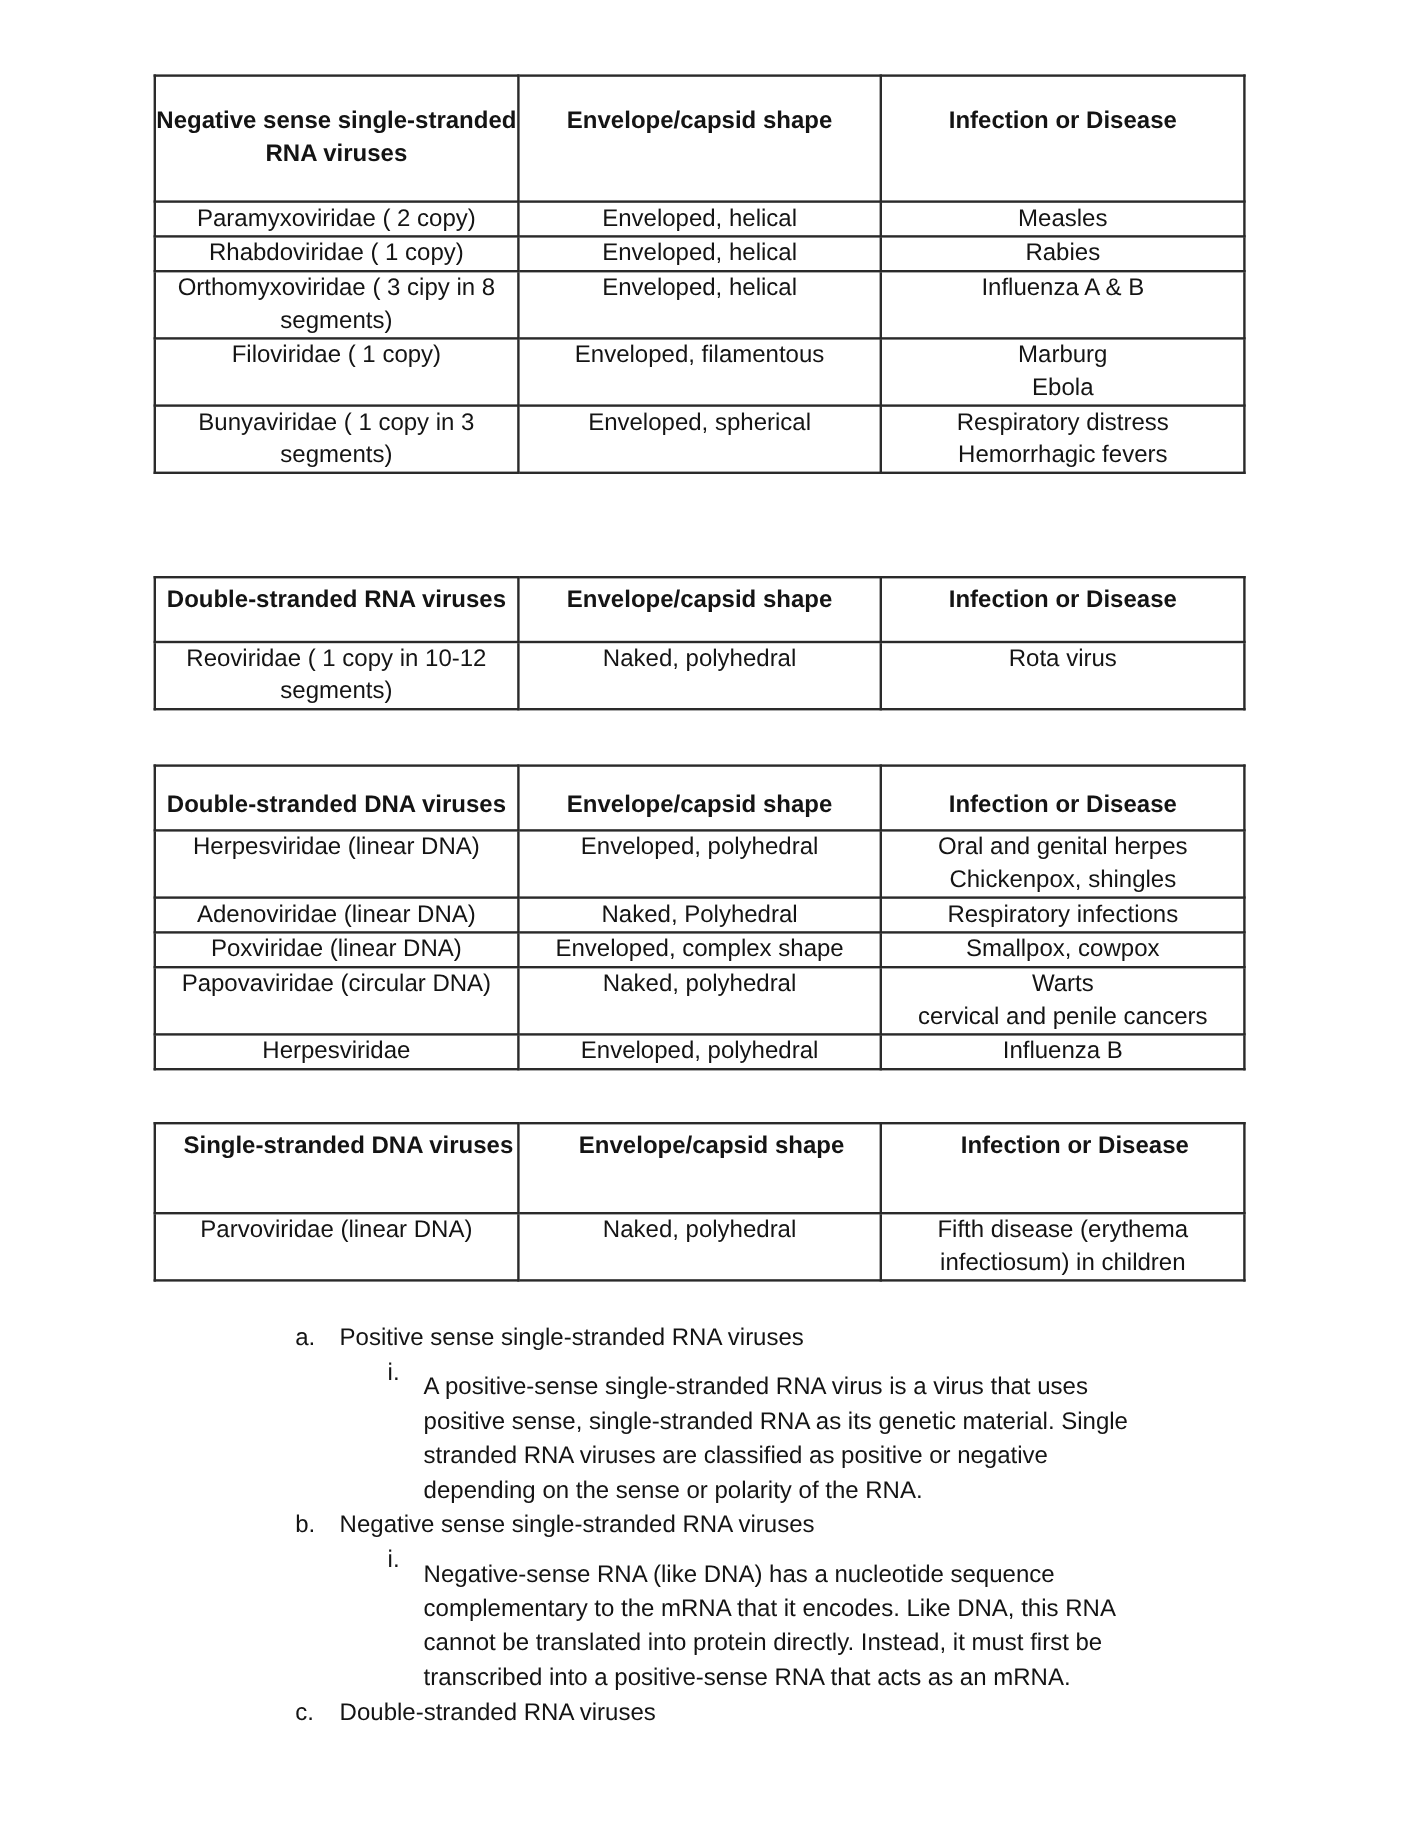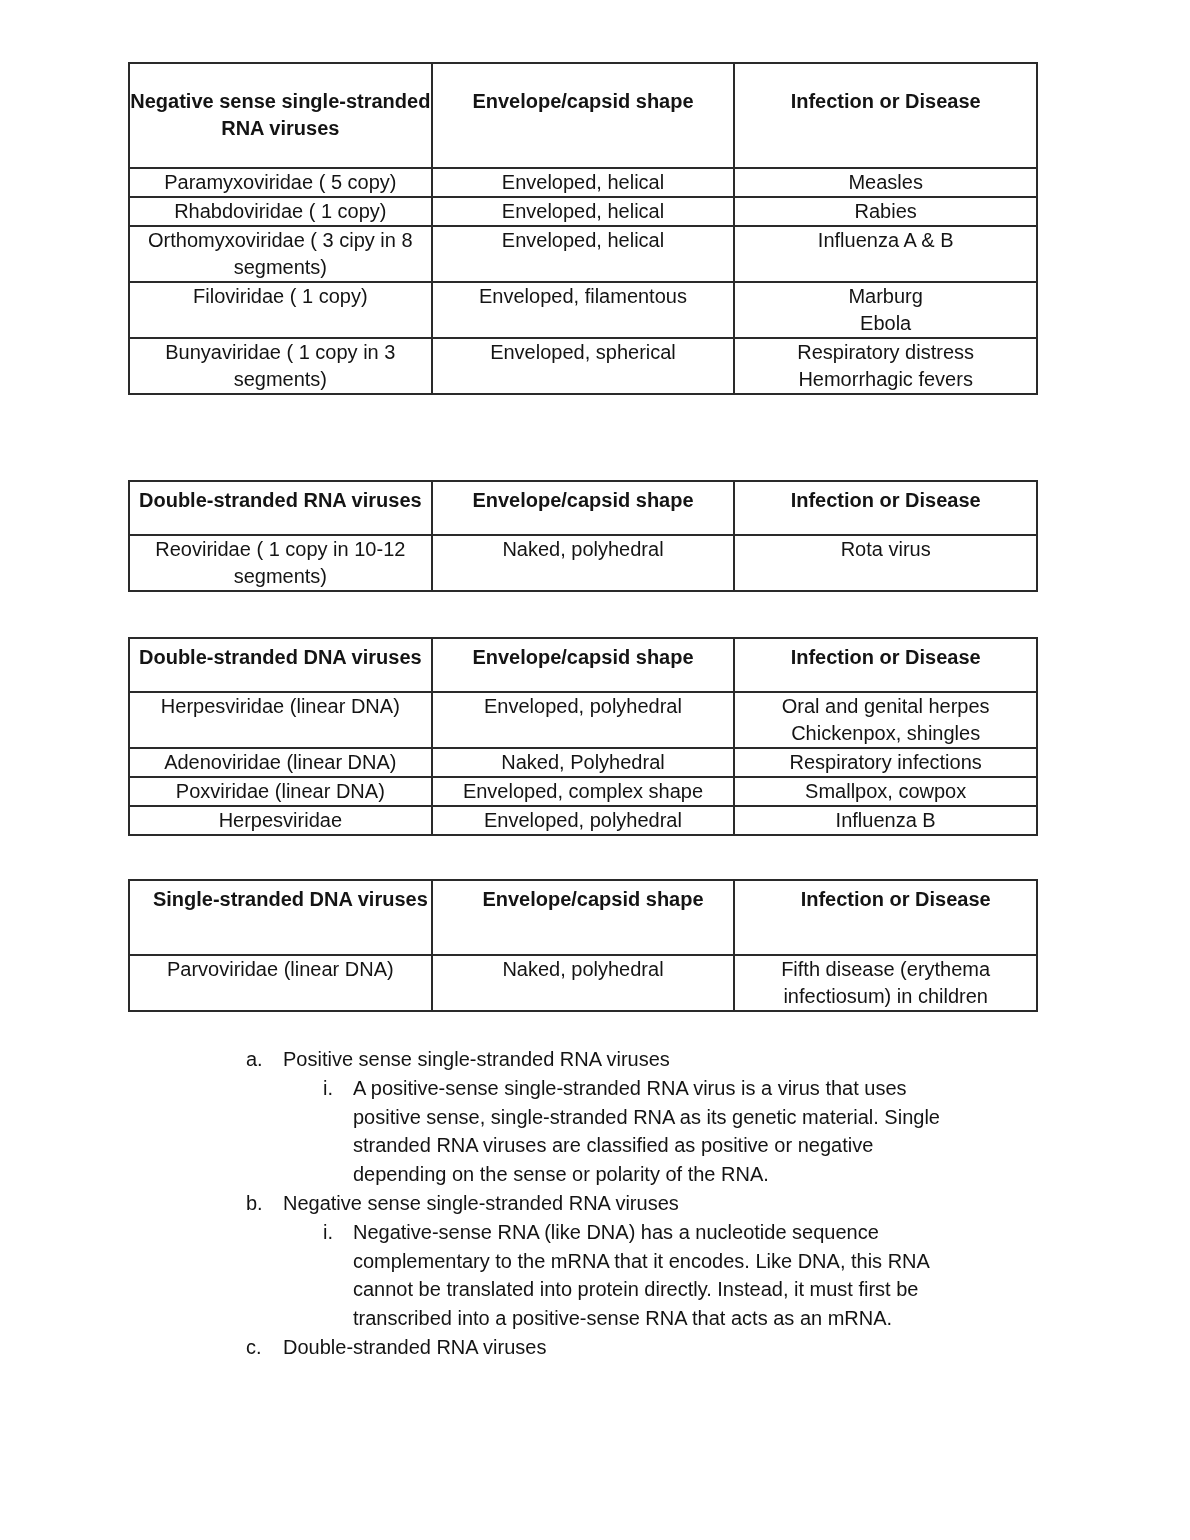--- a/index.html
+++ b/index.html
@@ -24,54 +24,54 @@
   .vtab th, .vtab td {
     border: 2px solid #2a2a2a;
     vertical-align: top;
     padding: 0;
     white-space: pre-line;
     overflow: hidden;
   }
   .vtab th { font-weight: bold; }
   .t1 th { height: 105px; padding-top: 24px; }
   .t2 th { height: 54px;  padding-top: 5px; }
-  .t3 th { height: 54px;  padding-top: 5px; }
+  .t3 th { height: 54px;  padding-top: 19px; }
   .t4 th { height: 75px;  padding-top: 5px; padding-left: 20px; }
   .vtab tr.drow { height: 27px; }
 
   .gap-a { height: 85px; }
   .gap-b { height: 45px; }
   .gap-c { height: 43px; }
 
   .outline { margin-top: 33px; font-size: 20px; line-height: 28.8px; }
   .lvl1 { display: flex; margin-left: 118px; }
   .lvl1 > .marker { width: 37px; flex: none; }
   .lvl2 { display: flex; margin-left: 195px; }
   .lvl2 > .marker { width: 30px; flex: none; }
-  .lvl2 > .otext { width: 705px; }
+  .lvl2 > .otext { width: 705px; margin-top: 12px; }
 </style>
 </head>
 <body>
 
 <div class="page">
 
   <table class="vtab t1">
     <colgroup>
         <col>
         <col>
         <col>
       </colgroup>
     <tbody>
         <tr class="hrow">
       <th>Negative sense single-stranded RNA viruses</th>
       <th>Envelope/capsid shape</th>
       <th>Infection or Disease</th>
     </tr>
     <tr class="drow">
-      <td>Paramyxoviridae ( 5 copy)</td>
+      <td>Paramyxoviridae ( 2 copy)</td>
       <td>Enveloped, helical</td>
       <td>Measles</td>
     </tr>
     <tr class="drow">
       <td>Rhabdoviridae ( 1 copy)</td>
       <td>Enveloped, helical</td>
       <td>Rabies</td>
     </tr>
     <tr class="drow">
       <td>Orthomyxoviridae ( 3 cipy in 8 segments)</td>
@@ -139,20 +139,26 @@
       <td>Adenoviridae (linear DNA)</td>
       <td>Naked, Polyhedral</td>
       <td>Respiratory infections</td>
     </tr>
     <tr class="drow">
       <td>Poxviridae (linear DNA)</td>
       <td>Enveloped, complex shape</td>
       <td>Smallpox, cowpox</td>
     </tr>
     <tr class="drow">
+      <td>Papovaviridae (circular DNA)</td>
+      <td>Naked, polyhedral</td>
+      <td>Warts
+cervical and penile cancers</td>
+    </tr>
+    <tr class="drow">
       <td>Herpesviridae</td>
       <td>Enveloped, polyhedral</td>
       <td>Influenza B</td>
     </tr>
   </tbody>
     </table>
 
   <div class="gap-c"></div>
 
   <table class="vtab t4">

